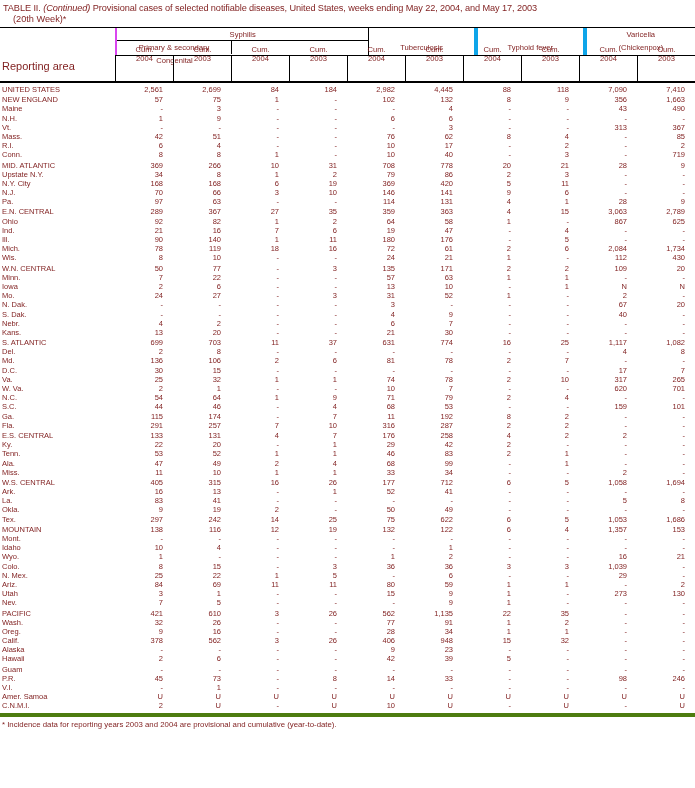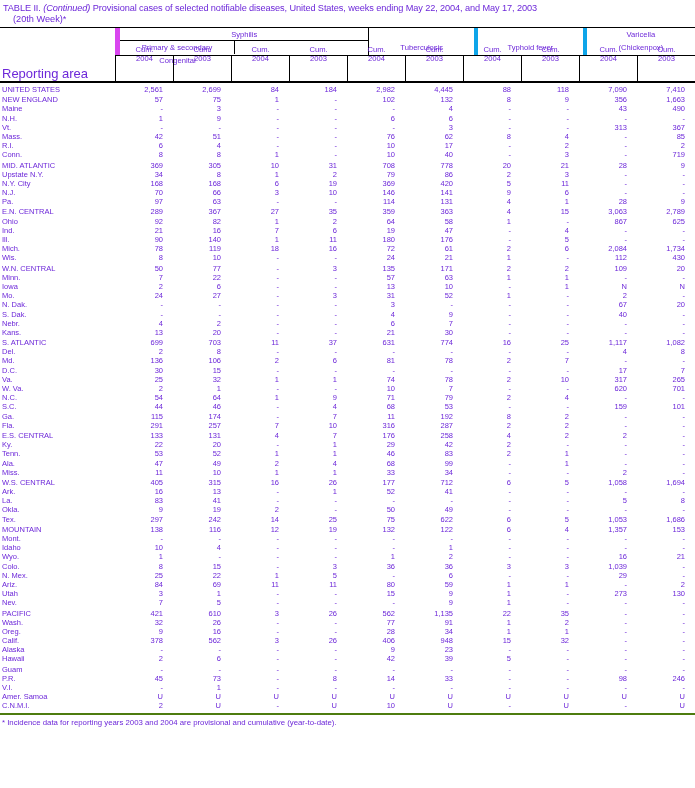--- a/index.html
+++ b/index.html
@@ -1,51 +1,51 @@
 <!DOCTYPE html>
 <html><head>
 <meta charset="utf-8">
 <style>
   html,body { margin:0; padding:0; background:#fff; }
   .page {
-    width:695px; height:788px; background:#fff; color:#6d28d9;
+    width:695px; height:788px; background:#fff; color:#7f1d1d;
     font-family:"Liberation Sans", sans-serif; position:relative; overflow:hidden;
   }
   
   .title { font-size:9.2px; line-height:11px; padding:3px 0 0 3px; letter-spacing:-0.1px; white-space:nowrap; }
   .title .seg2, .title .seg3 { margin-left:2.6px; }
   .title .it { font-style:italic; }
   .title2 { font-size:9.2px; line-height:11px; padding-left:13px; }
 
   
   .tbl { margin-top:2px; }
   .thead { display:flex; border-top:1px solid #000; border-bottom:2px solid #000; height:56px; box-sizing:border-box; }
   .area-col { width:115px; box-sizing:border-box; position:relative; }
-  .area-col .lbl { position:absolute; bottom:0; left:2px; font-size:13px; }
+  .area-col .lbl { position:absolute; bottom:9px; left:2px; font-size:11px; }
   .groups-col { width:580px; display:flex; flex-direction:column; }
   .band-ab { height:28px; display:flex; border-bottom:1px solid #000; box-sizing:border-box; }
   .grp { box-sizing:border-box; font-size:7.6px; text-align:center; }
-  .grp.syphilis { width:272px; border-left:5px solid #d946ef; border-right:1px solid #000; }
+  .grp.syphilis { width:272px; border-left:2px solid #d946ef; border-right:1px solid #000; }
   .grp.g2, .grp.g3 { width:116px; border-right:4px solid #0ea5e9; }
   .grp.g4 { width:116px; }
   .grp .l1 { height:13px; line-height:14px; }
   .grp .l2 { height:14px; line-height:13px; }
   .syphilis .grp-title { height:13px; line-height:14px; border-bottom:1px solid #000; box-sizing:border-box; }
   .syphilis .grp-subs { display:flex; height:14px;flex-direction:column; }
   .syphilis .sub { width:115px; line-height:13px; box-sizing:border-box; }
   .syphilis .sub.first { border-right:1px solid #000; }
   .band-c { display:flex; height:25px; }
   .cumcell {
     width:58px; box-sizing:border-box; border-left:1px solid #000; font-size:7.6px;
     text-align:center; display:flex; flex-direction:column; justify-content:flex-end;
     padding-bottom:18px; line-height:8.5px;
   }
 
   
-  .tbody { border-bottom:2px solid #4d7c0f; padding:2px 16px 2px 0; }
+  .tbody { border-bottom:4px solid #4d7c0f; padding:2px 16px 2px 0; }
   .section + .section { margin-top:1px; }
   .row { display:grid; grid-template-columns:115px repeat(10,58px); height:9.2px; line-height:9.2px; font-size:7.5px; }
   .cell { overflow:hidden; white-space:nowrap; }
   .cell.area { padding-left:2px; }
   .cell.num { text-align:right; padding-right:10px; }
 
   
   .footnotes { margin-top:3px; padding-left:2px; font-size:7.8px; line-height:9.5px; }
   .fn1 span { display:inline-block; }
   .fn1 .fn-n { width:100px; }
@@ -238,21 +238,21 @@
             <div class="cell num">-</div>
             <div class="cell num">3</div>
             <div class="cell num">-</div>
             <div class="cell num">719</div>
           </div>
         </div>
         <div class="section">
           <div class="row">
             <div class="cell area">MID. ATLANTIC</div>
             <div class="cell num">369</div>
-            <div class="cell num">305</div>
+            <div class="cell num">266</div>
             <div class="cell num">10</div>
             <div class="cell num">31</div>
             <div class="cell num">708</div>
             <div class="cell num">778</div>
             <div class="cell num">20</div>
             <div class="cell num">21</div>
             <div class="cell num">28</div>
             <div class="cell num">9</div>
           </div>
           <div class="row">

